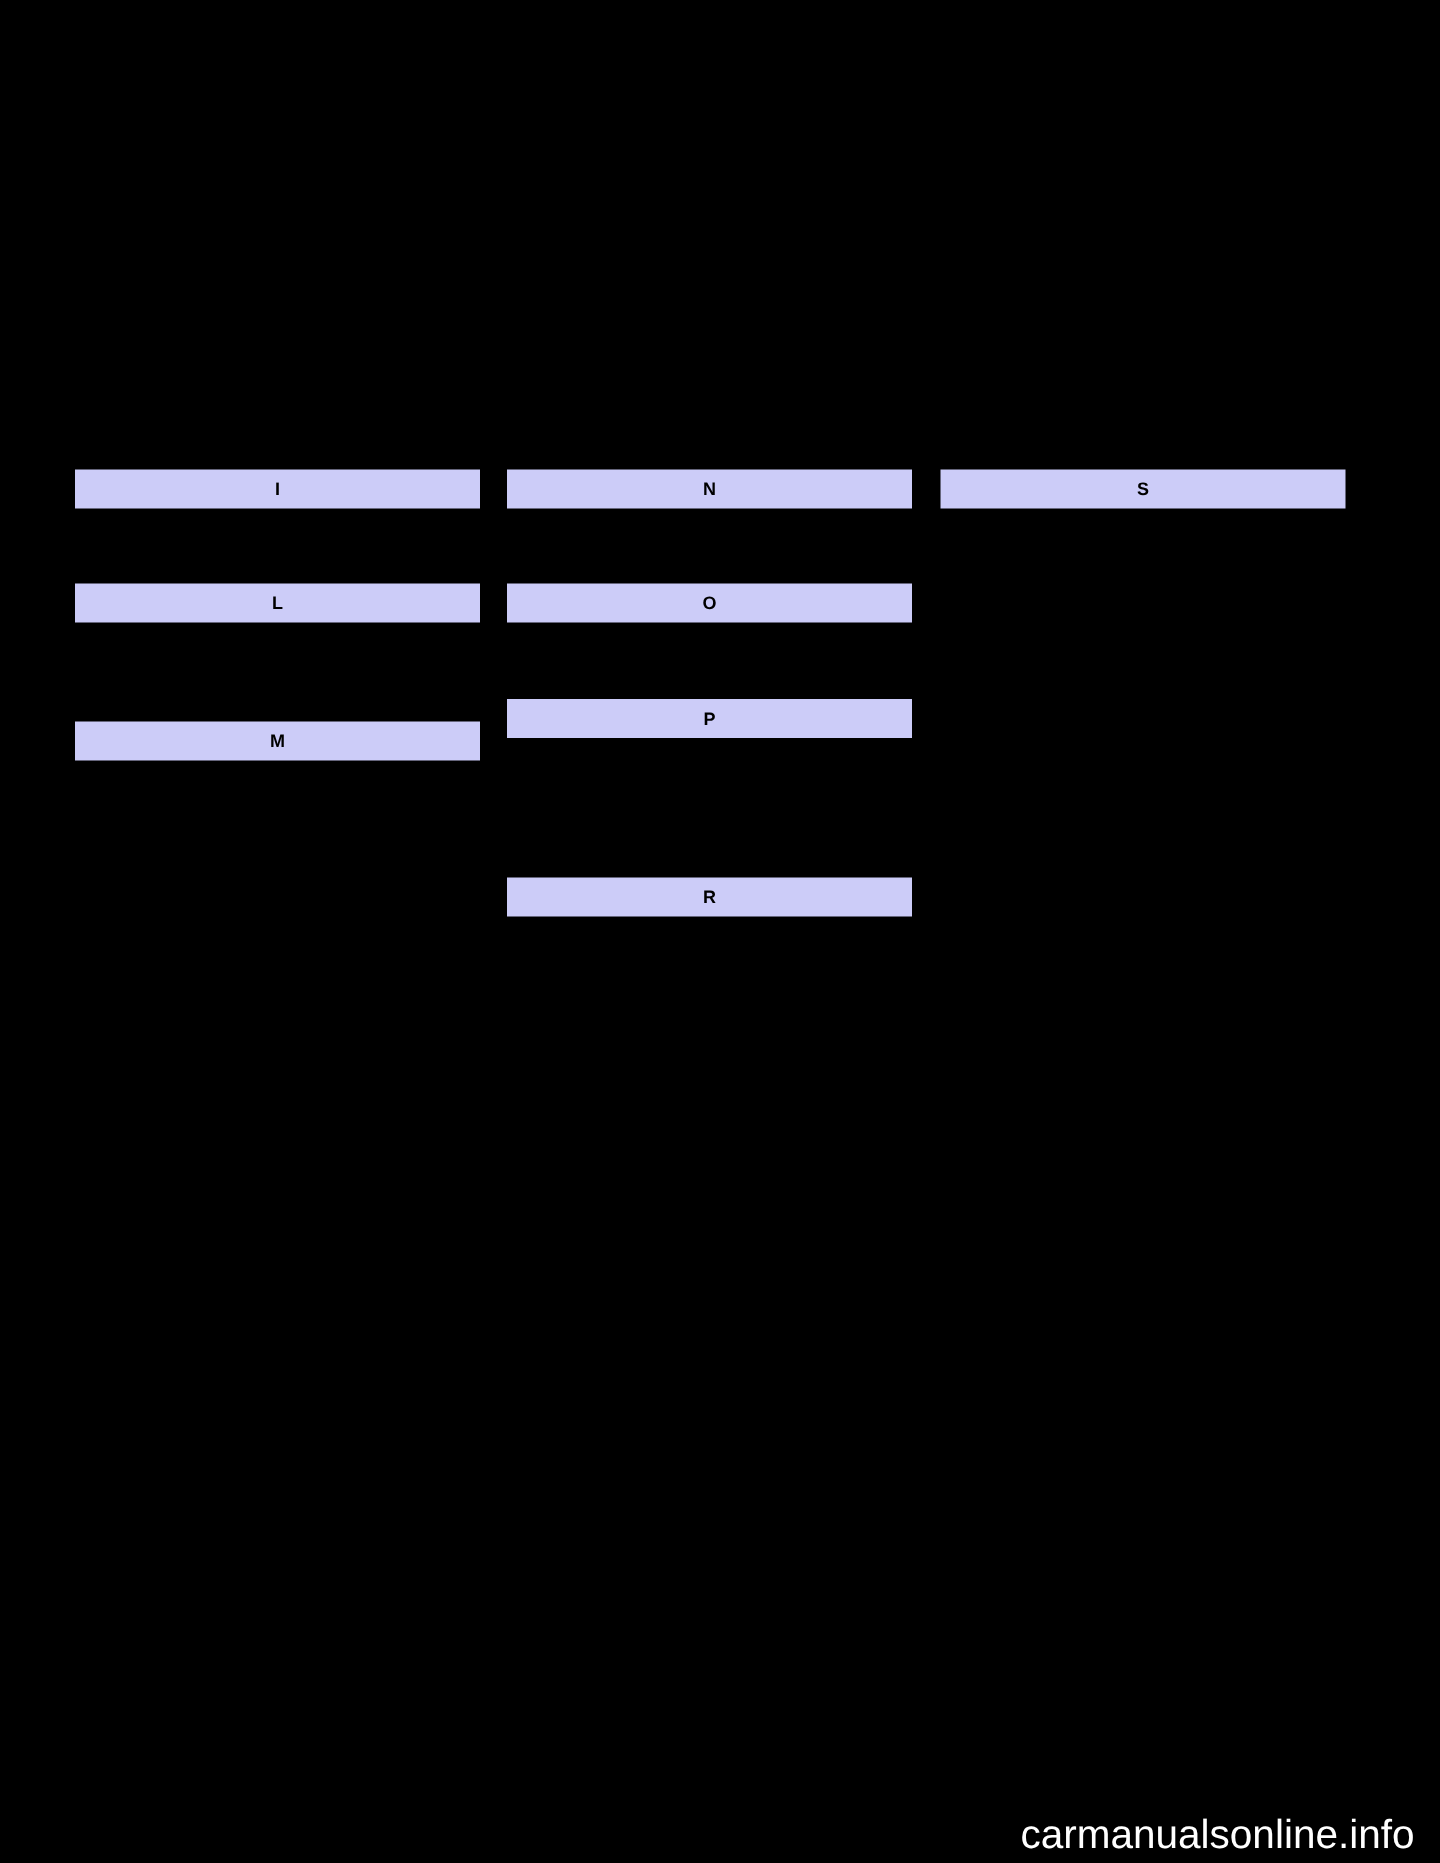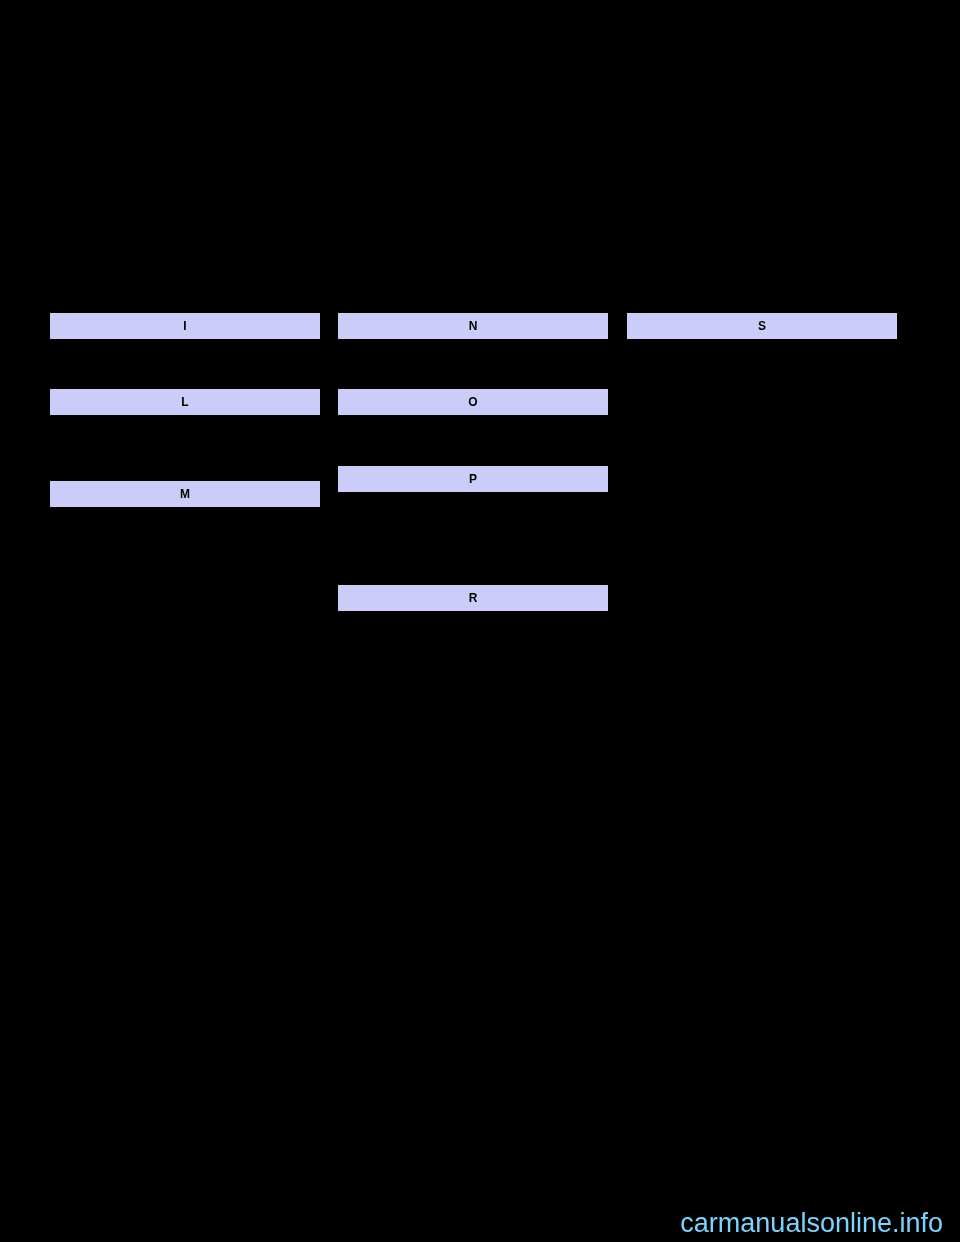--- a/index.html
+++ b/index.html
@@ -40,21 +40,21 @@
   .bar-m { top: 481px; }
   .bar-n { top: 313px; }
   .bar-o { top: 389px; }
   .bar-p { top: 466px; }
   .bar-r { top: 585px; }
   .bar-s { top: 313px; }
   .watermark {
     position: absolute;
     top: 1210px;
     right: 17px;
-    color: #7dd3fc;
+    color: #ffffff;
     font-size: 27px;
     font-weight: normal;
     letter-spacing: 0px;
     line-height: 1;
   }
 </style>
 </head>
 <body>
 
 <div class="page">

